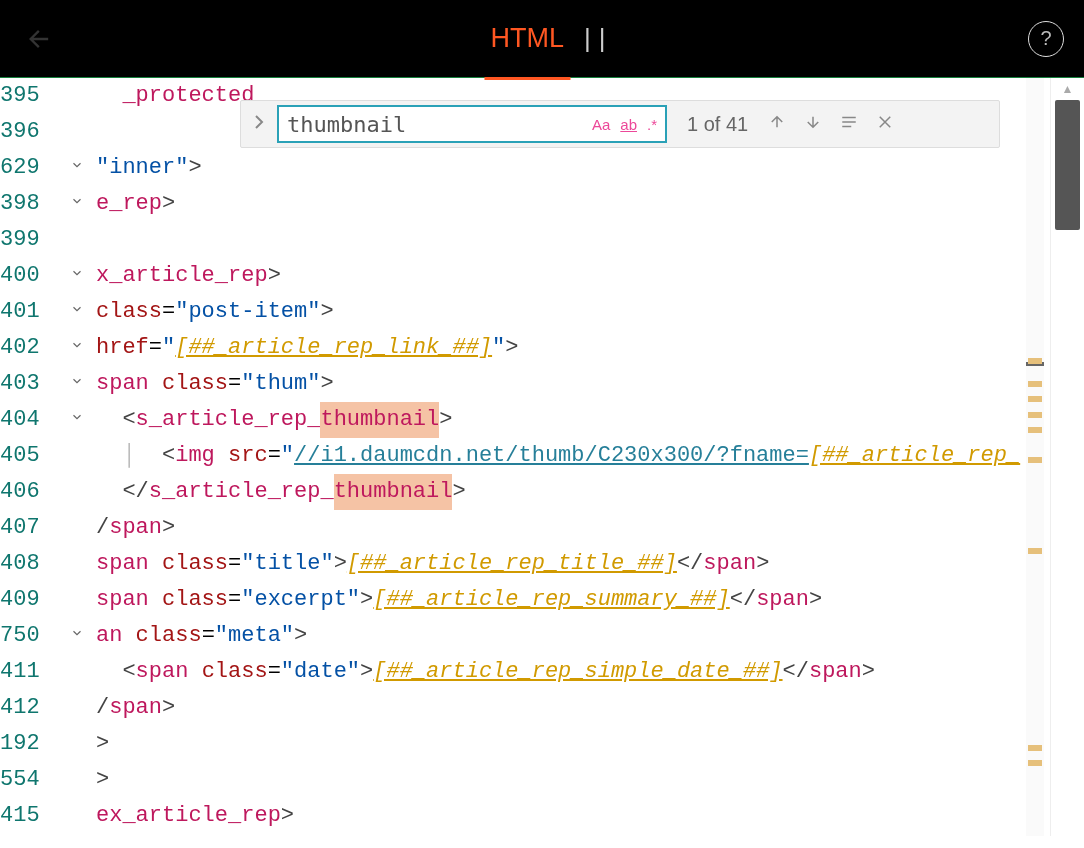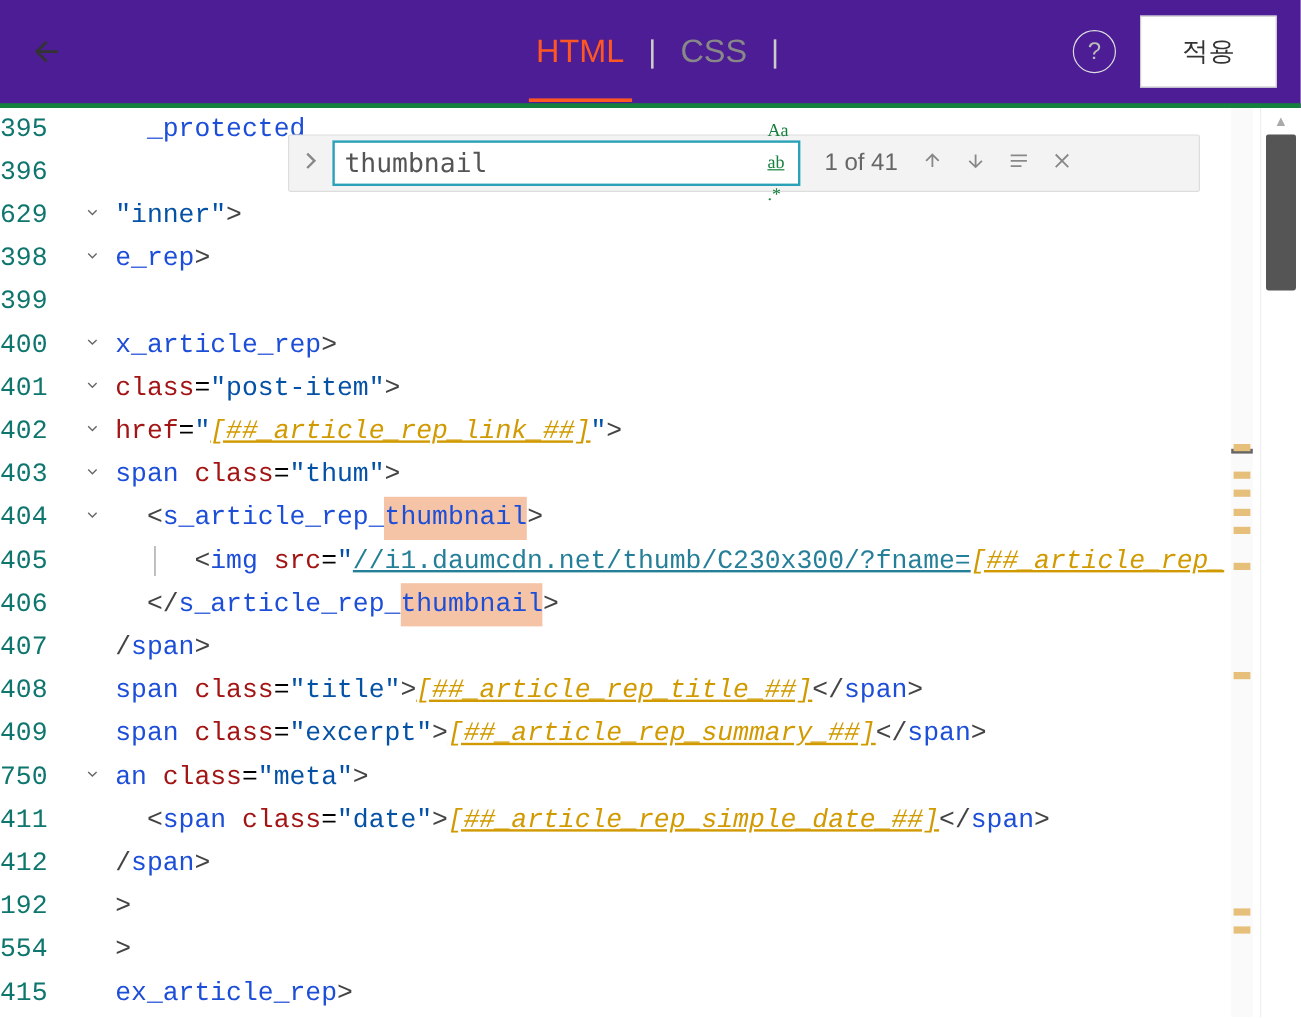--- a/index.html
+++ b/index.html
@@ -7,23 +7,23 @@
   font-family: -apple-system, BlinkMacSystemFont, "Segoe UI", sans-serif;
   background: #fff;
   width: 1084px;
   height: 848px;
   overflow: hidden;
   position: relative;
 }
 
 
 .header {
-  height: 90px;
-  background: #4c1d95;
-  border-bottom: 4px solid #15803d;
+  height: 78px;
+  background: #000000;
+  border-bottom: 1px solid #15803d;
   display: flex;
   align-items: center;
   padding: 0 20px;
   position: relative;
 }
 .back-btn {
   width: 40px;
   height: 40px;
   display: flex;
   align-items: center;
@@ -119,21 +119,21 @@
   flex: 1;
   white-space: pre;
   overflow: hidden;
 }
 .line {
   display: flex;
   height: 36px;
   align-items: center;
 }
 .line-no { color: #0f766e; }
-.tag-name { color: #1d4ed8; }
+.tag-name { color: #be185d; }
 .attr-name { color: #a31515; }
 .attr-eq { color: #000; }
 .attr-val { color: #0451a5; }
 .punct { color: #444; }
 .url-text { color: #267f99; text-decoration: underline; text-decoration-color: #267f99; }
 .tpl-text { color: #d19a00; font-style: italic; text-decoration: underline; text-decoration-color: #d19a00; }
 .hl { background: #f5c3a5; }
 .guide { color: #bbb; }
 
 
@@ -171,24 +171,23 @@
   border: none;
   outline: none;
   font-family: "Consolas", monospace;
   font-size: 22px;
   color: #555;
   flex: 1;
 }
 .search-opts {
   display: flex;
   gap: 10px;
-  color: #15803d;
+  color: #ec4899;
   font-size: 15px;
-  font-family: Liberation Serif, serif;
-  flex-direction: column;
+  font-family: Liberation Sans, sans-serif;
 }
 .search-opt { cursor: pointer; }
 .search-count {
   color: #666;
   font-size: 20px;
   padding: 0 12px;
   text-align: center;
 }
 .search-nav {
   display: flex;
@@ -256,26 +255,24 @@
 
 <div class="header">
   <div class="back-btn">
     <svg viewBox="0 0 24 24" fill="none" stroke="#333" stroke-width="2">
         <path d="M19 12H5M11 5l-7 7 7 7"></path>
       </svg>
   </div>
   <div class="tabs">
     <div class="tab active">HTML</div>
     <span class="tab-sep">|</span>
-    <div class="tab">CSS</div>
     <span class="tab-sep">|</span>
   </div>
   <div class="header-right">
     <div class="help-btn">?</div>
-    <button class="apply-btn">적용</button>
   </div>
 </div>
 
 <div class="editor-wrap">
 
   <div class="search-bar">
     <span class="search-expand">
       <svg width="12" height="16" viewBox="0 0 12 16" fill="none" stroke="#888" stroke-width="2">
           <path d="M3 2l6 6-6 6"></path>
         </svg>

